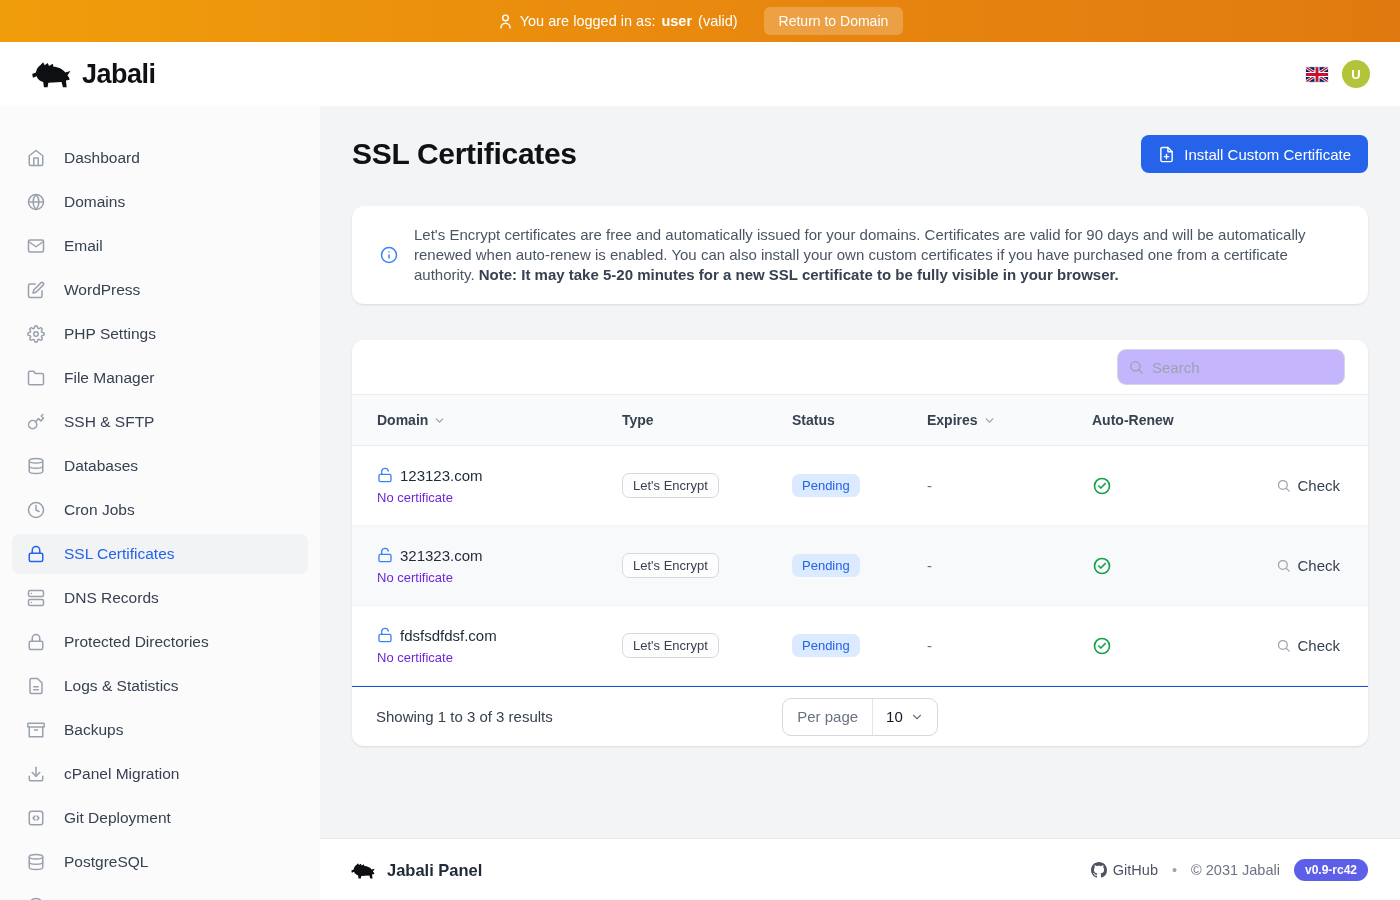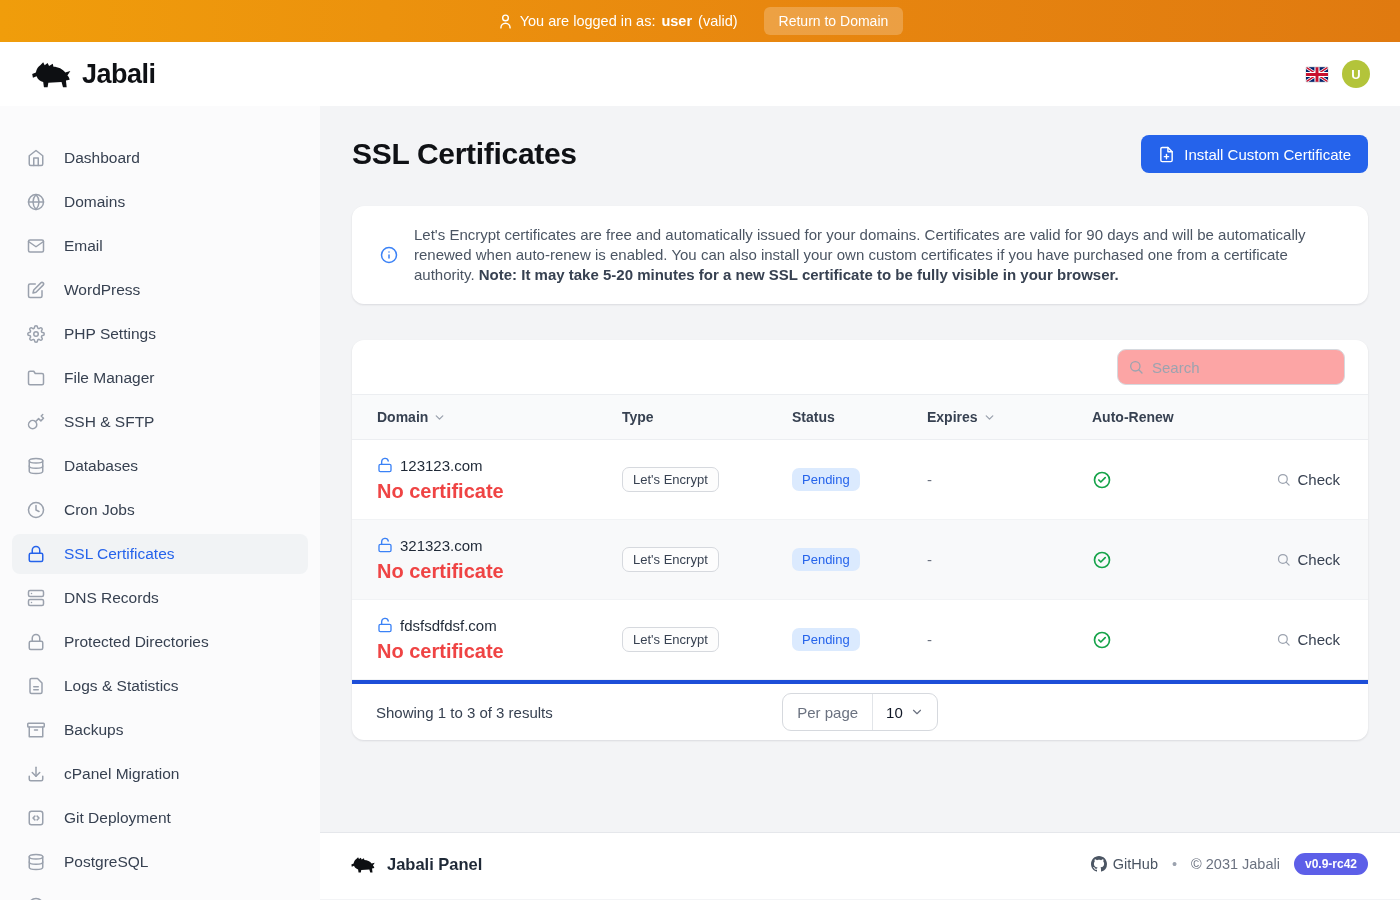--- a/index.html
+++ b/index.html
@@ -73,55 +73,55 @@
 
   
   .table-card { margin-top:36px; overflow:hidden; }
   .table-toolbar { display:flex; justify-content:flex-end; padding:9px 23px; }
   .search-box {
     position:relative; width:228px; height:36px;
   }
   .search-box .icon { width:16px; height:16px; color:#9ca3af; position:absolute; left:11px; top:10px; }
   .search-box input {
     width:100%; height:100%; border:1px solid #d6d9de; border-radius:9px; outline:none;
-    font-family:inherit; font-size:15px; color:#111827; padding:0 10px 0 34px; background:#fca5a5;
+    font-family:inherit; font-size:15px; color:#111827; padding:0 10px 0 34px; background:#c4b5fd;
   }
   .search-box input::placeholder { color:#9ca3af; }
 
   .tgrid { display:grid; grid-template-columns:245px 170px 135px 165px 120px 1fr; align-items:center; padding:0 28px 0 25px; }
   .thead {
     background:#f9fafb; border-top:1px solid #eceef1; border-bottom:1px solid #eceef1;
-    height:46px; font-size:14px; font-weight:700; color:#374151;
+    height:52px; font-size:14px; font-weight:700; color:#374151;
   }
   .th { display:flex; align-items:center; gap:5px; }
   .th .icon { width:13px; height:13px; color:#9ca3af; stroke-width:2.5; }
   .th.sortable { cursor:pointer; }
 
   .trow { min-height:80px; border-bottom:1px solid #f1f3f5; }
   .trow:nth-child(even) { background:#f8f9fa; }
   .trow:last-child { border-bottom:none; }
   .domain-cell .dline { display:flex; align-items:center; gap:7px; font-size:15px; color:#1f2937; font-weight:500; }
   .domain-cell .dline .icon { width:16px; height:16px; color:#3b82f6; }
-  .domain-cell .sub { margin-top:6px; font-size:20px; color:#ef4444; font-weight:700; }
+  .domain-cell .sub { margin-top:6px; font-size:13px; color:#6d28d9; font-weight:400; }
   .badge-type {
     display:inline-block; border:1px solid #d6d9de; background:#fdfdfd; color:#374151;
     font-size:13px; padding:4px 10px; border-radius:7px;
   }
   .badge-status {
     display:inline-block; background:#dbeafe; color:#2563eb;
     font-size:13px; padding:4px 10px; border-radius:7px;
   }
   .dash { color:#6b7280; font-size:15px; }
   .renew .icon { width:20px; height:20px; color:#16a34a; }
   .action-cell { display:flex; justify-content:flex-end; }
   .check-link { display:flex; align-items:center; gap:6px; color:#374151; font-size:15px; cursor:pointer; background:none; border:none; font-family:inherit; }
   .check-link .icon { width:15px; height:15px; color:#9ca3af; }
 
   .table-footer {
-    border-top:4px solid #1d4ed8; height:60px; padding:6px 24px;
+    border-top:1px solid #1d4ed8; height:60px; padding:6px 24px;
     display:grid; grid-template-columns:1fr auto 1fr; align-items:center;
   }
   .results-summary { font-size:15px; color:#374151; }
   .perpage {
     display:flex; align-items:stretch; border:1px solid #d6d9de; border-radius:9px; overflow:hidden;
     height:38px; background:#fff; cursor:pointer;
   }
   .perpage .pp-label { display:flex; align-items:center; padding:0 14px; color:#6b7280; font-size:15px; border-right:1px solid #e2e5e9; }
   .perpage .pp-value { display:flex; align-items:center; gap:7px; padding:0 13px; color:#111827; font-size:15px; }
   .perpage .icon { width:14px; height:14px; color:#6b7280; }

